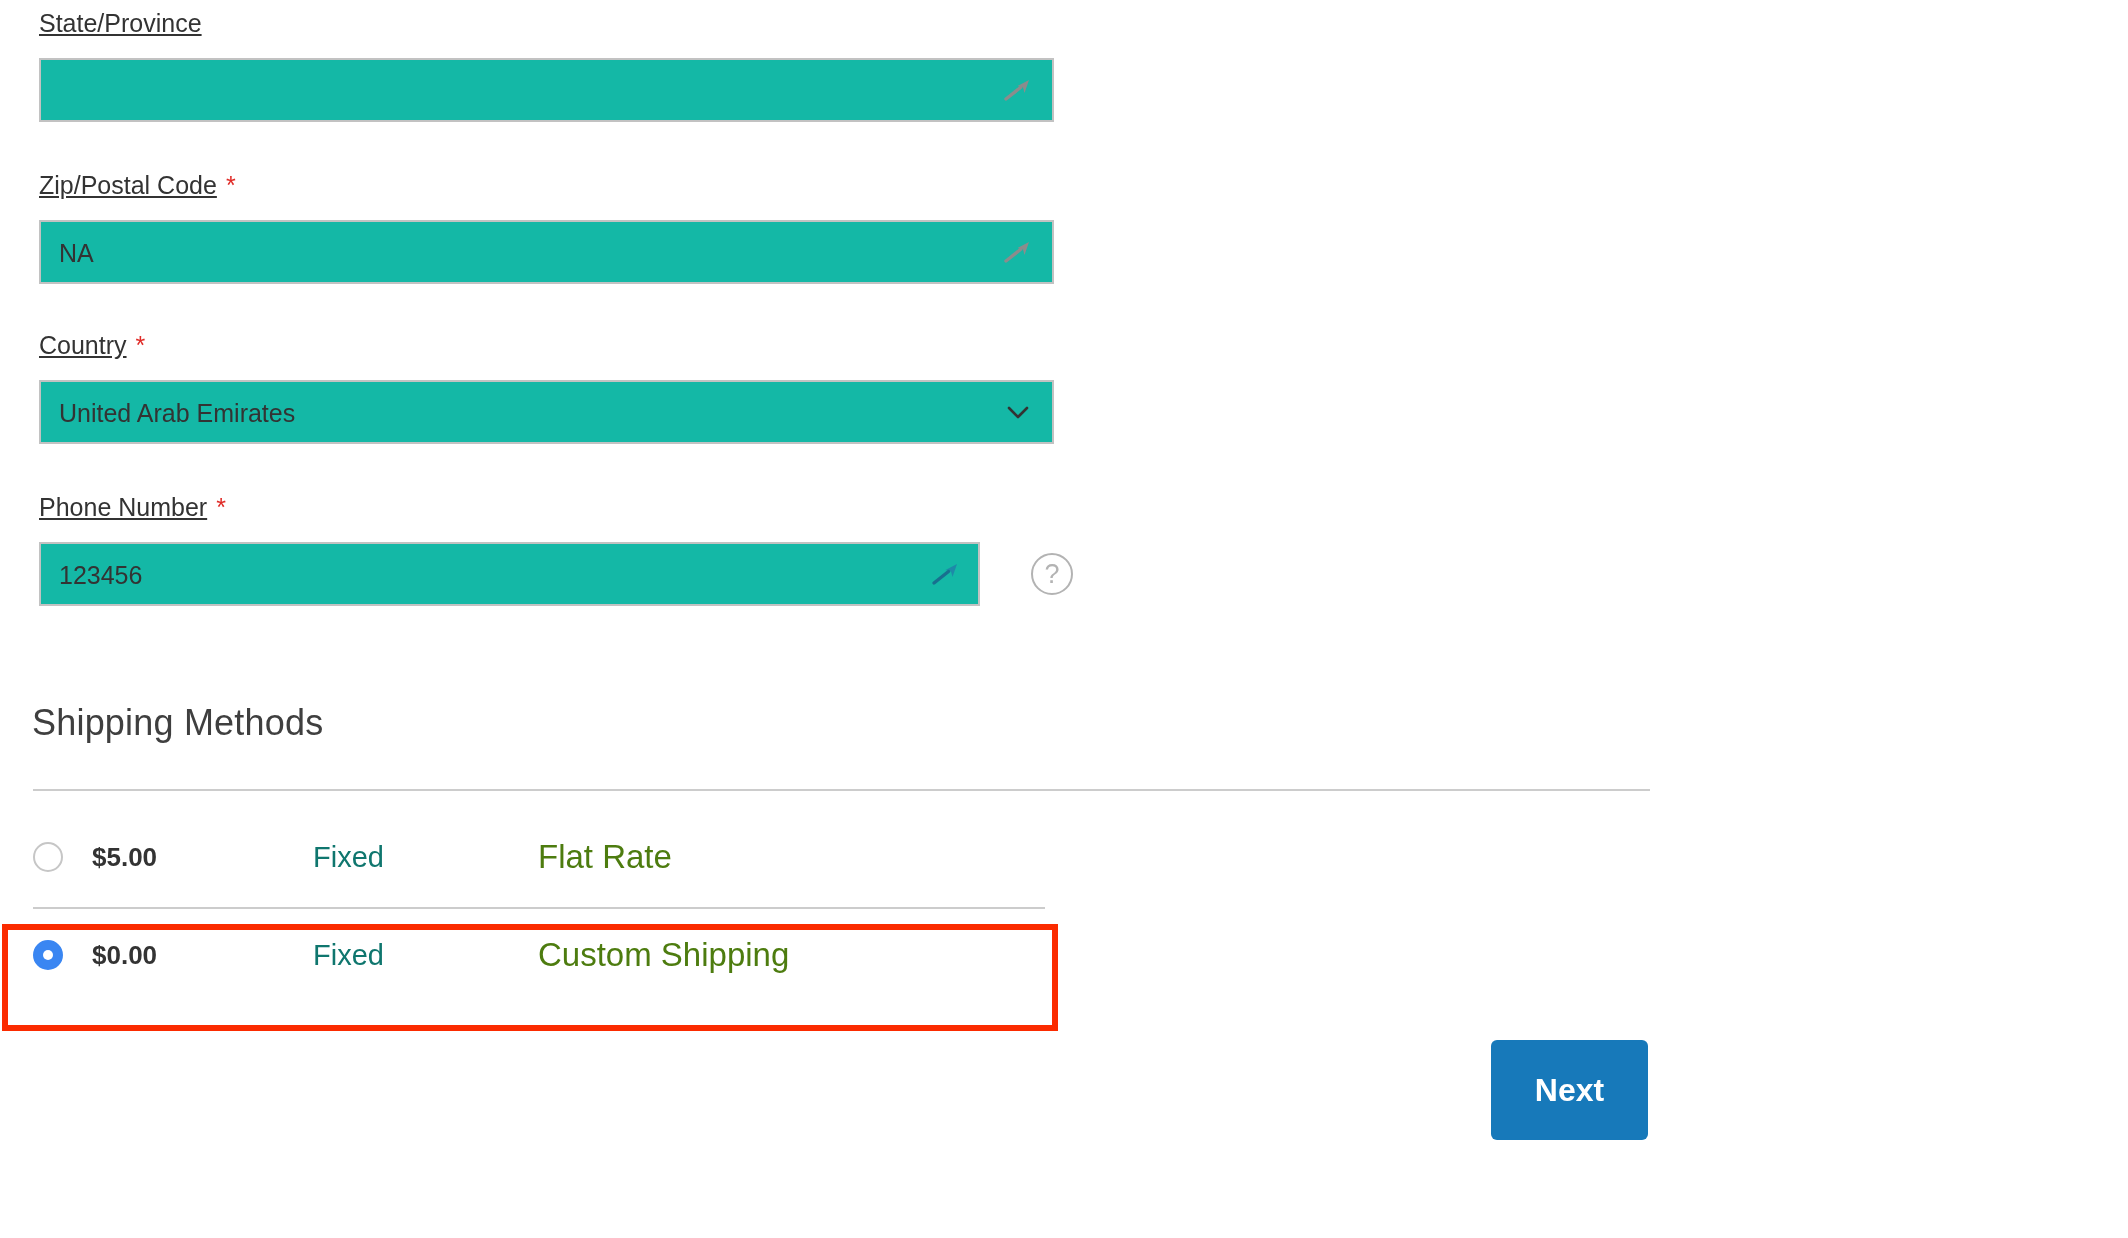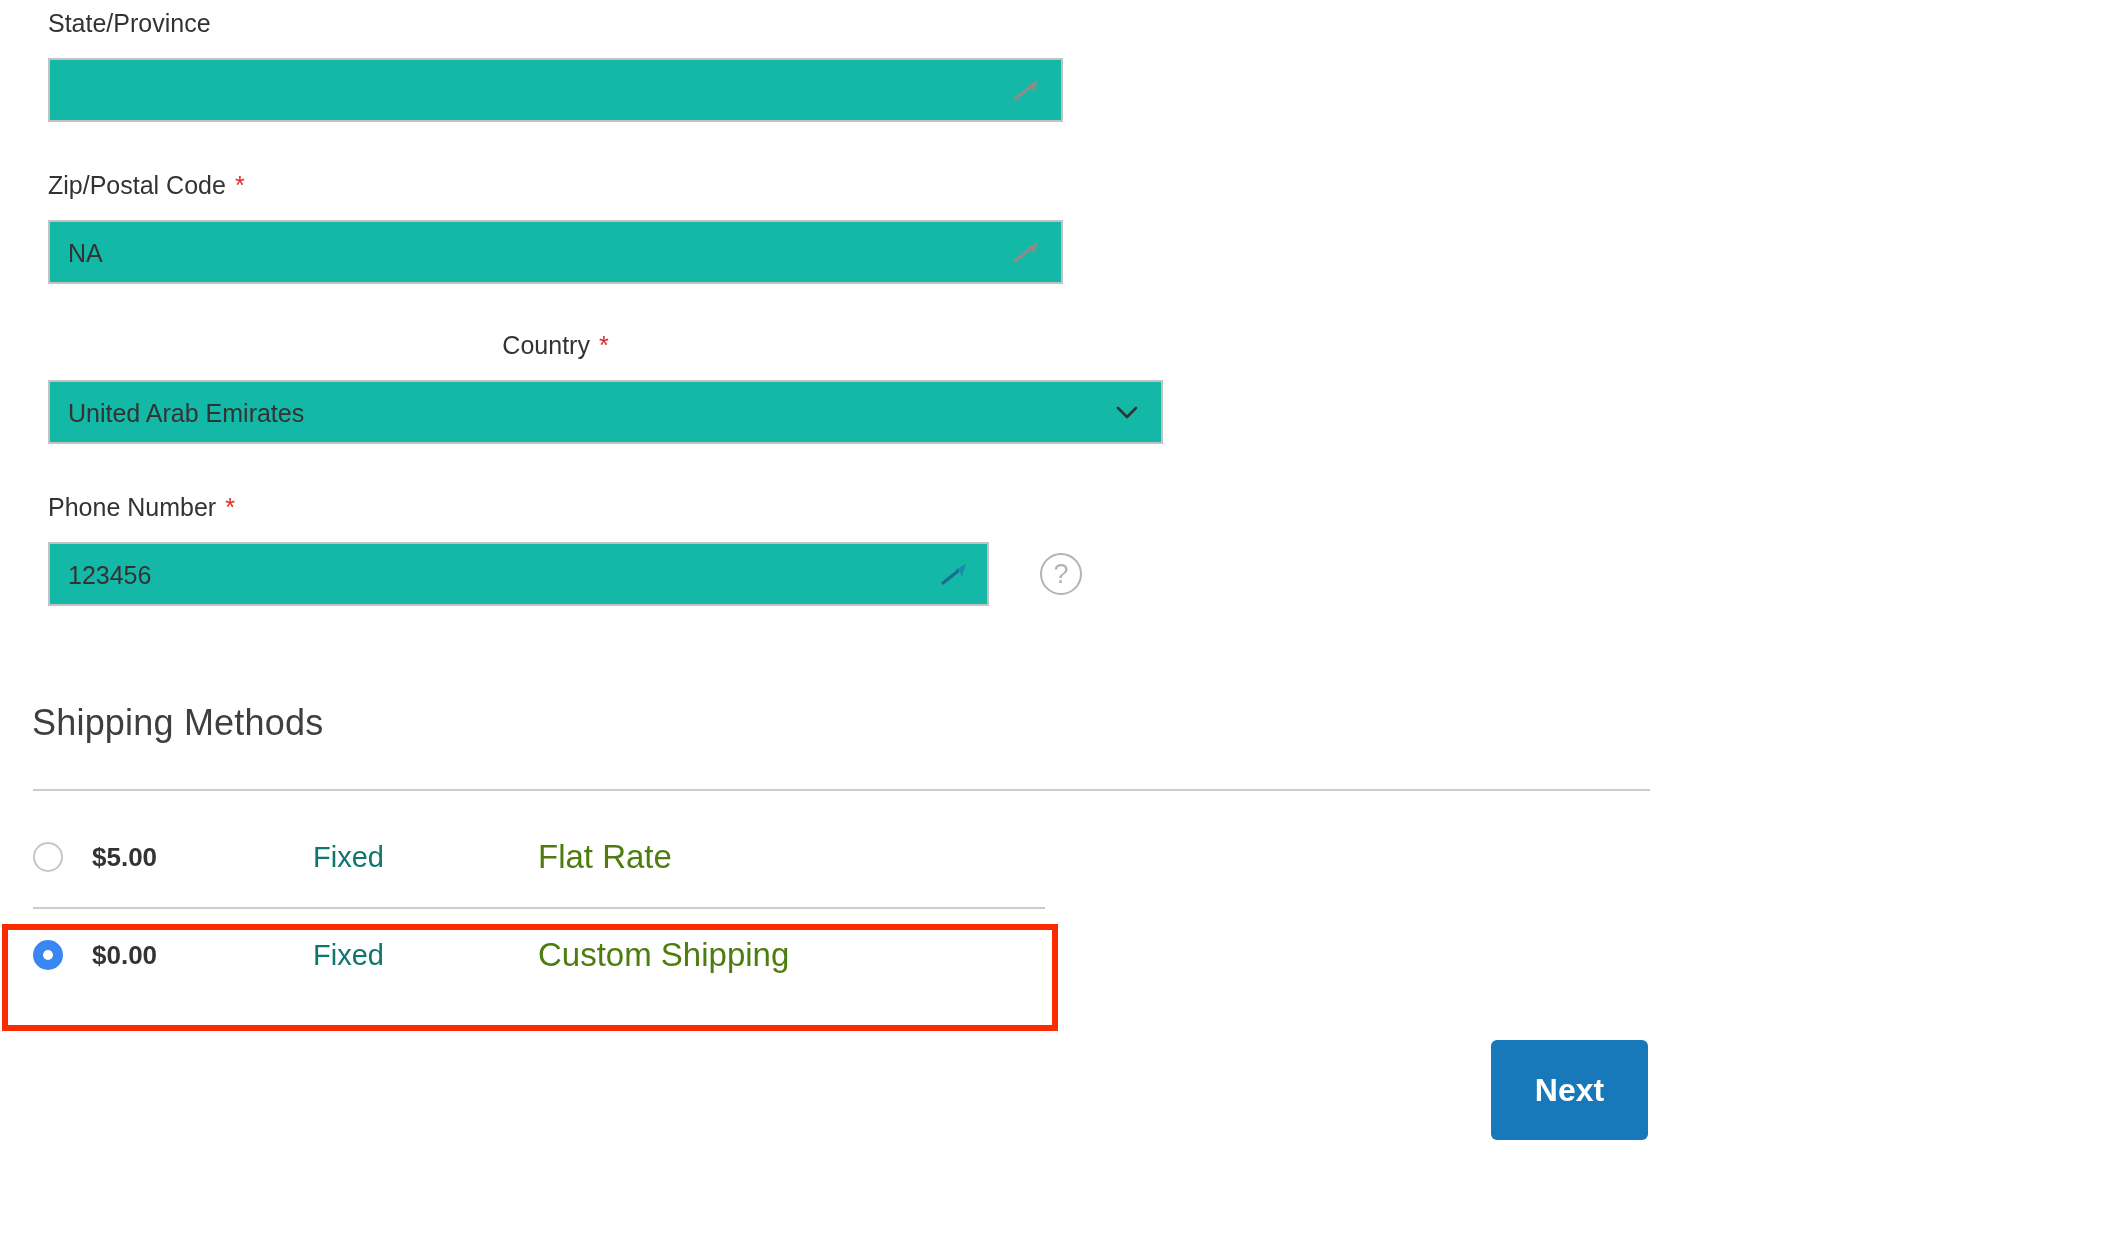--- a/index.html
+++ b/index.html
@@ -12,21 +12,21 @@
     width: 2128px;
     height: 1238px;
     position: relative;
     overflow: hidden;
     font-family: "Liberation Sans", "DejaVu Sans", sans-serif;
     color: #333333;
     -webkit-font-smoothing: antialiased;
   }
 
   
-  .field-block { position: absolute; left: 48px; }
+  .field-block { position: absolute; left: 39px; text-decoration: underline; }
 
   .field-label {
     font-size: 25px;
     line-height: 30px;
     color: #333333;
     font-weight: 400;
     white-space: nowrap;
     display: block;
   }
   .req-star {
@@ -234,25 +234,25 @@
     <span class="input-value">NA</span>
     <span class="wand-icon" style="right:18px;">
       <svg viewBox="0 0 34 34" xmlns="http://www.w3.org/2000/svg">
         <path d="M29 7 L17.5 13 L23 14.5 L24.5 20 Z" fill="#8c8c8c"></path>
         <path d="M20.5 14.5 L6 26" stroke="#8c8c8c" stroke-width="3.4" stroke-linecap="round"></path>
       </svg>
     </span>
   </div>
 </div>
 
-<div class="field-block" id="block-country" style="top:330px; width:1015px;text-align:center;">
+<div class="field-block" id="block-country" style="top:330px; width:1015px;">
   <label class="field-label">
     <span>Country</span><span class="req-star">*</span>
   </label>
-  <div class="input-wrap" style="margin-top:20px; width:1115px;">
+  <div class="input-wrap" style="margin-top:20px; width:1015px;">
     <span class="input-value">United Arab Emirates</span>
     <span class="chevron">
       <svg viewBox="0 0 28 28" xmlns="http://www.w3.org/2000/svg">
         <path d="M5 10 L14 19 L23 10" fill="none" stroke="#333333" stroke-width="2.6" stroke-linecap="round" stroke-linejoin="round"></path>
       </svg>
     </span>
   </div>
 </div>
 
 <div class="field-block" id="block-phone" style="top:492px; width:1060px;">

